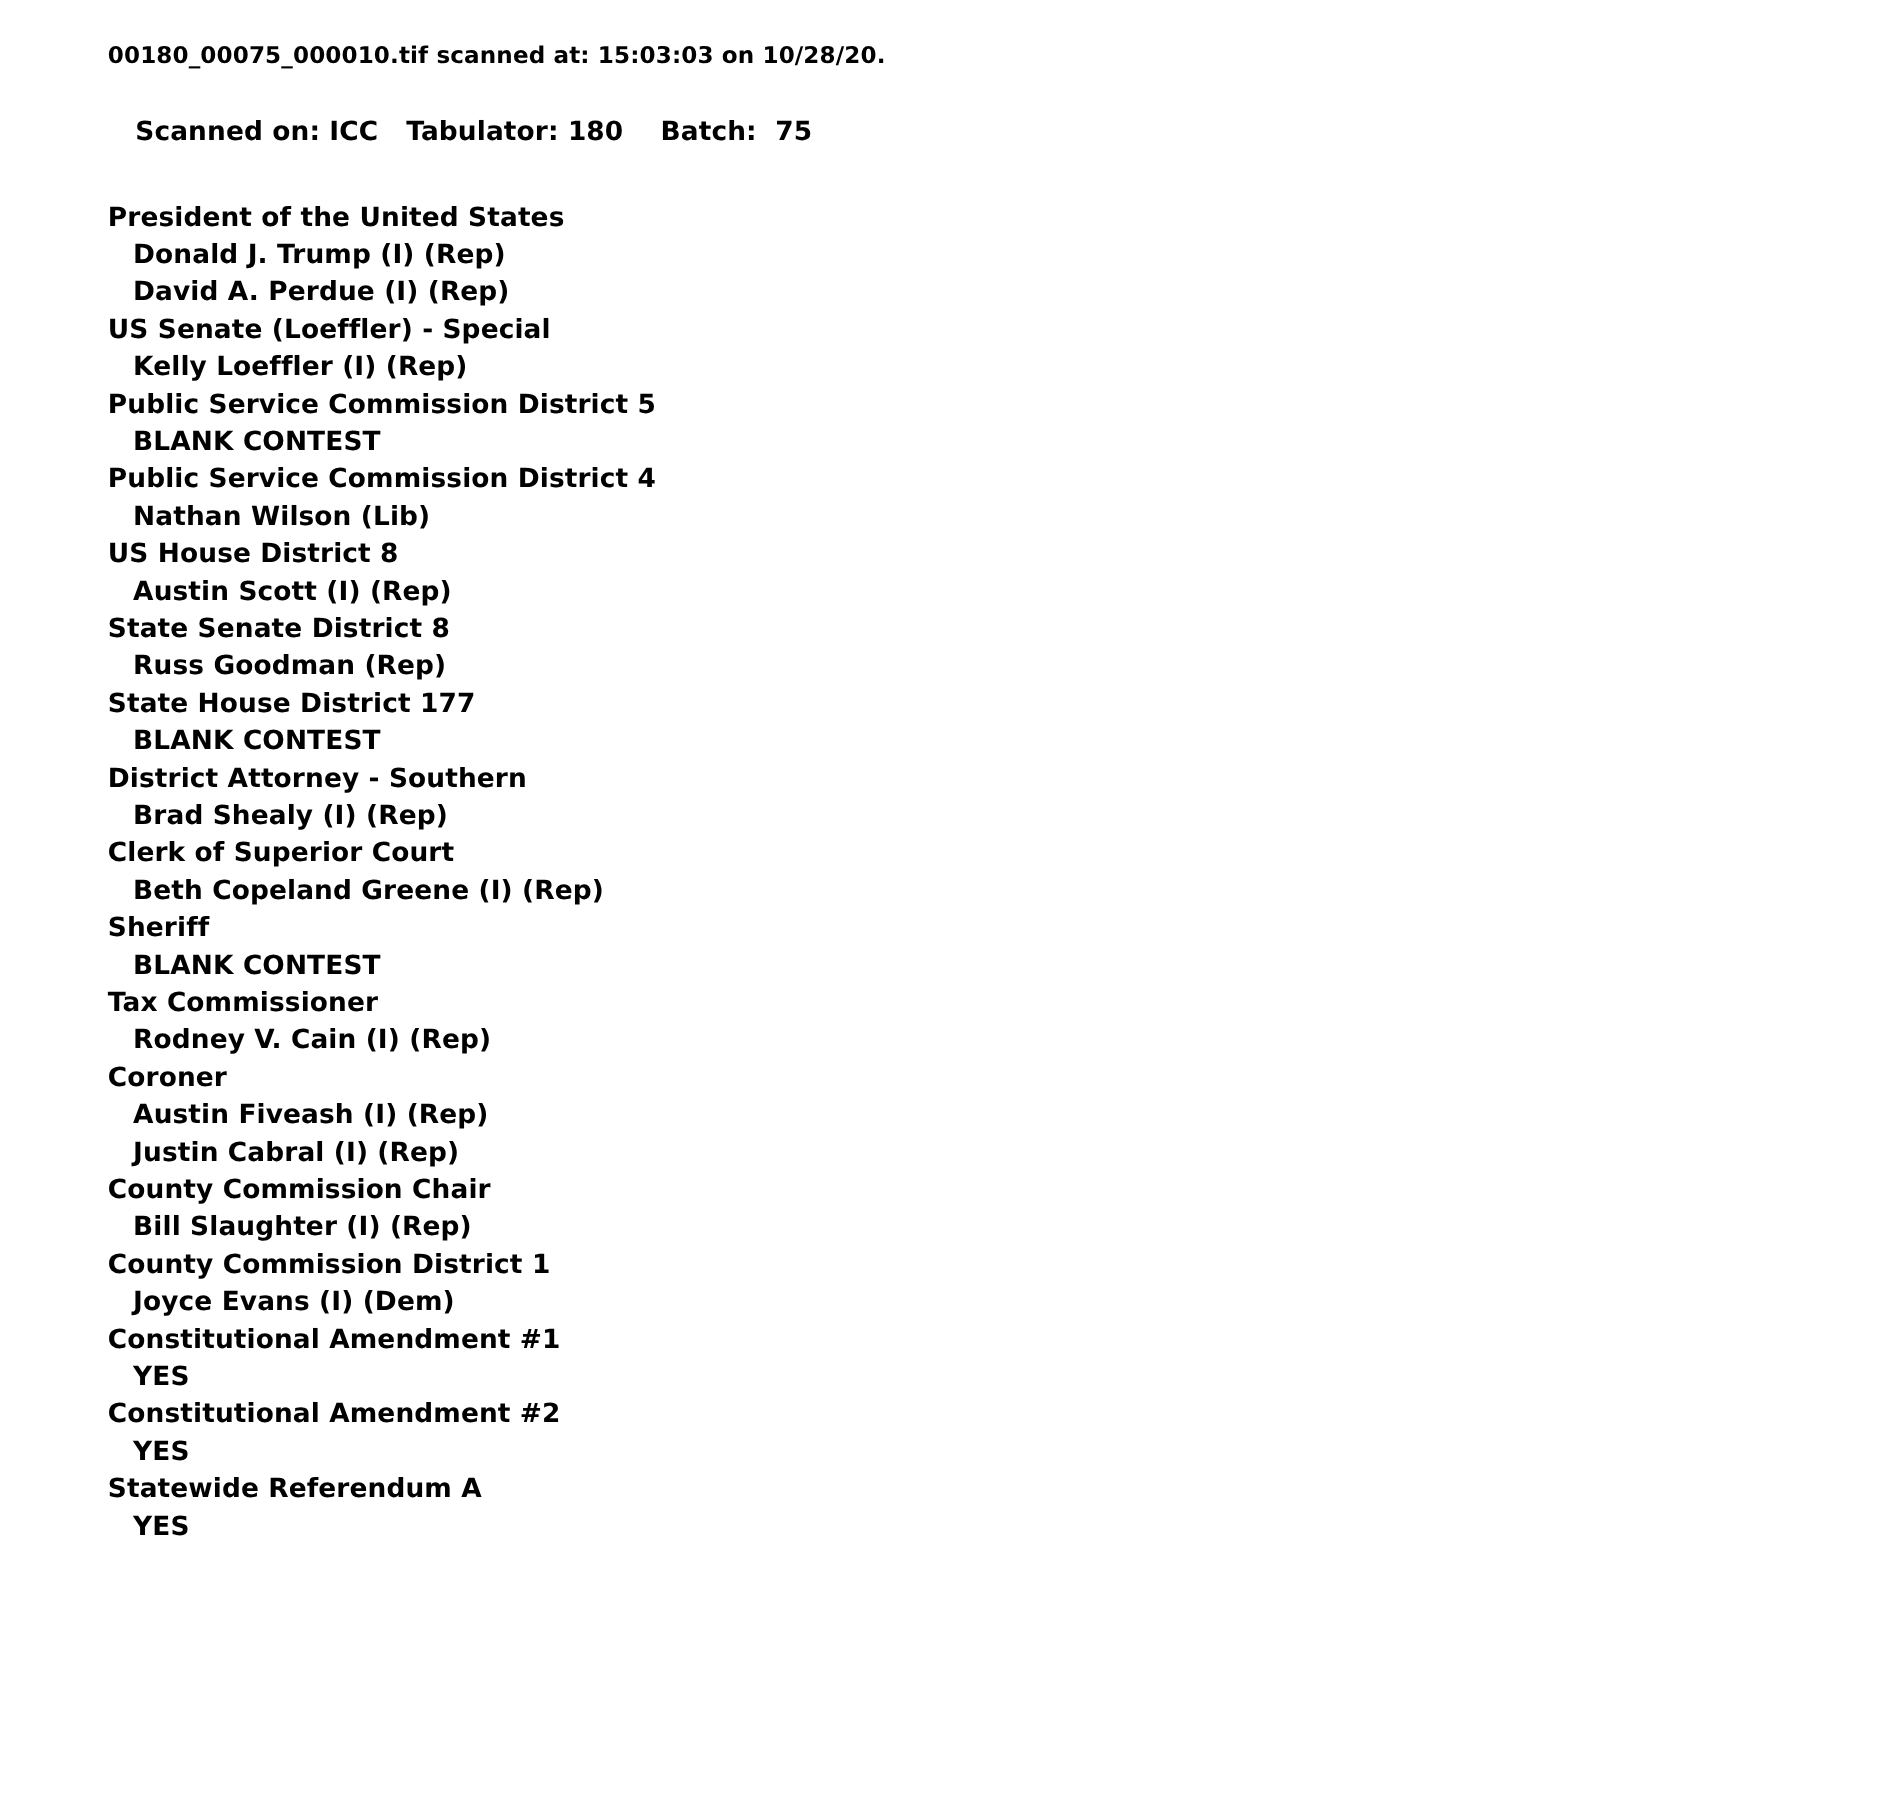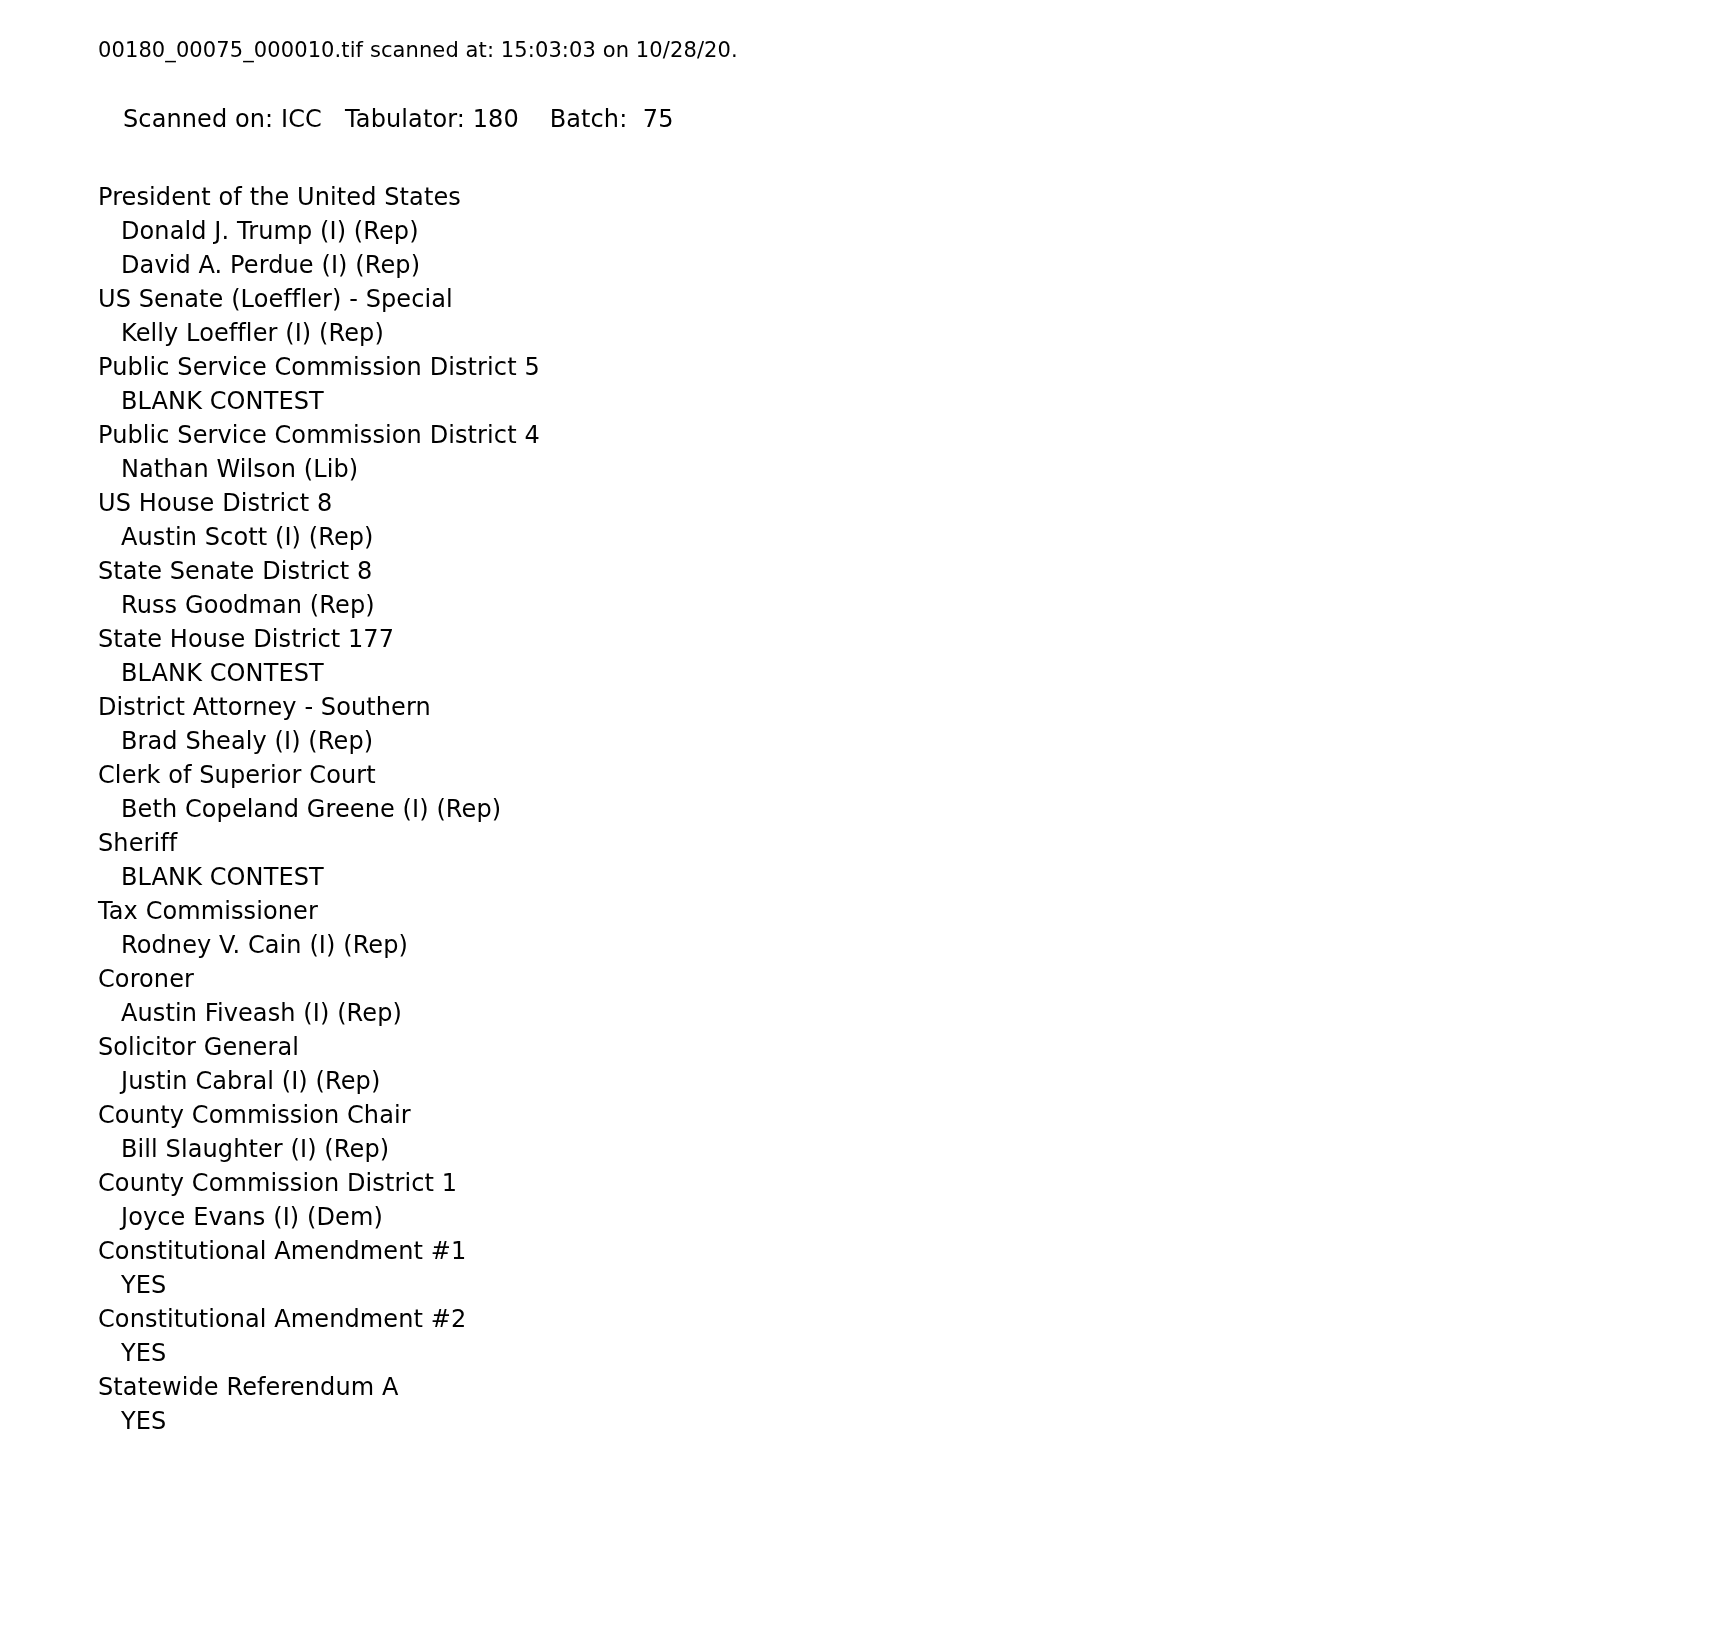--- a/index.html
+++ b/index.html
@@ -13,20 +13,21 @@
     font-family: "DejaVu Sans", "Liberation Sans", sans-serif;
     color: #000000;
     overflow: hidden;
   }
   .page {
     position: relative;
     width: 1406px;
     height: 1648px;
     padding: 0;
     box-sizing: border-box;
+    font-weight: bold;
   }
   .content {
     position: absolute;
     left: 98px;
     top: 40px;
     width: 1500px;
   }
   .scan-header {
     font-size: 21px;
     line-height: 1.0;
@@ -126,21 +127,20 @@
         </div>
         <div class="contest-block">
           <div class="contest-title">Tax Commissioner</div>
           <div class="contest-selection">Rodney V. Cain (I) (Rep)</div>
         </div>
         <div class="contest-block">
           <div class="contest-title">Coroner</div>
           <div class="contest-selection">Austin Fiveash (I) (Rep)</div>
         </div>
         <div class="contest-block">
-          <div class="contest-title">Solicitor General</div>
           <div class="contest-selection">Justin Cabral (I) (Rep)</div>
         </div>
         <div class="contest-block">
           <div class="contest-title">County Commission Chair</div>
           <div class="contest-selection">Bill Slaughter (I) (Rep)</div>
         </div>
         <div class="contest-block">
           <div class="contest-title">County Commission District 1</div>
           <div class="contest-selection">Joyce Evans (I) (Dem)</div>
         </div>

